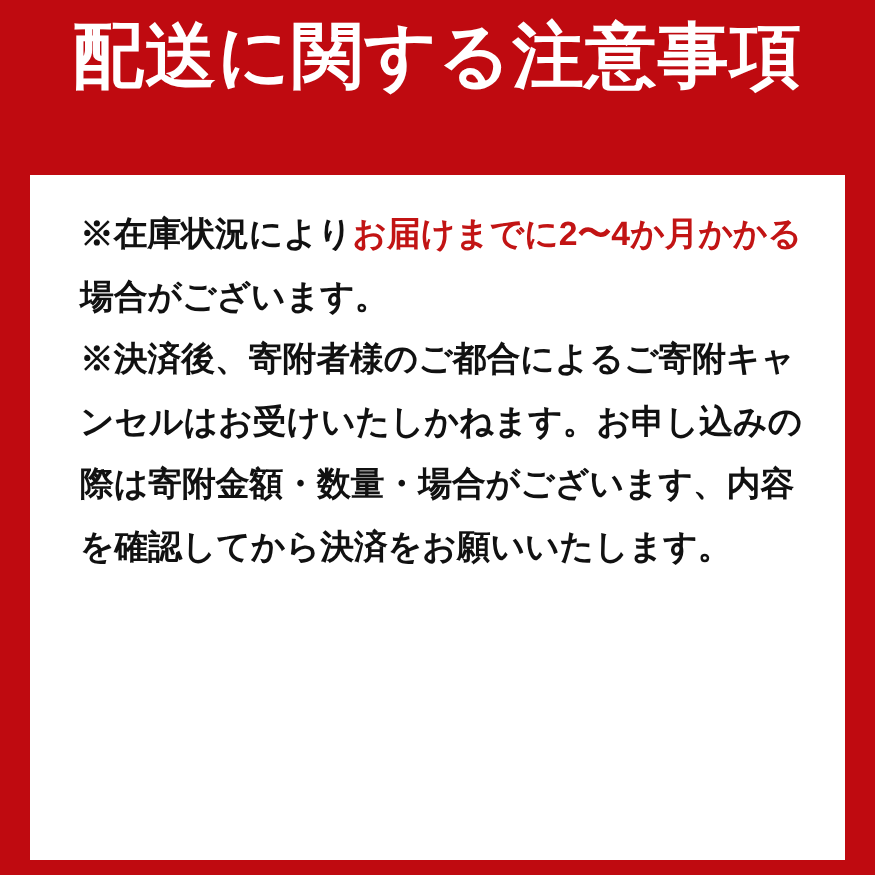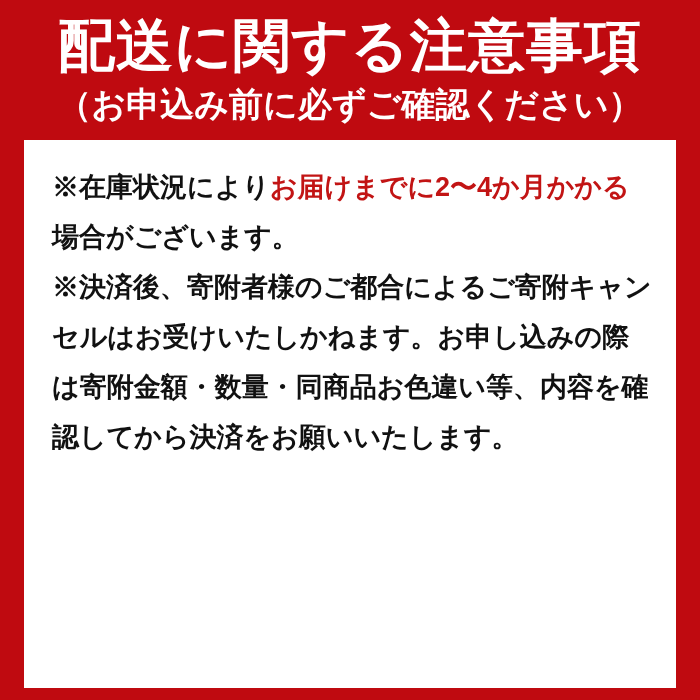--- a/index.html
+++ b/index.html
@@ -38,21 +38,21 @@
     font-weight: bold;
     line-height: 48px;
     white-space: nowrap;
   }
   .content {
     flex: 0 0 auto;
     margin: 0 24px;
     height: 548px;
     background: var(--content-bg, #ffffff);
     box-sizing: border-box;
-    padding: 22px 24px 0 28px;
+    padding: 22px 24px 0 40px;
     overflow: hidden;
   }
   .content p {
     margin: 0;
     font-size: 27px;
     font-weight: bold;
     line-height: 50px;
     color: var(--text-black, #111111);
     text-align: left;
   }
@@ -64,27 +64,26 @@
     background: var(--bg-red, #bf0a10);
   }
 </style>
 </head>
 <body>
 
 <div class="page">
 
   <div class="header">
     <div class="title">配送に関する注意事項</div>
-    <div class="subtitle">（お申込み前に必ずご確認ください）</div>
   </div>
 
   <div class="content">
 
     <p><span>※在庫状況により</span><span class="em">お届けまでに2〜4か月かかる</span><span>場合がございます。</span></p>
 
 
-    <p><span>※決済後、寄附者様のご都合によるご寄附キャンセルはお受けいたしかねます。お申し込みの際は寄附金額・数量・同商品お色違い等、内容を確認してから決済をお願いいたします。</span></p>
+    <p><span>※決済後、寄附者様のご都合によるご寄附キャンセルはお受けいたしかねます。お申し込みの際は寄附金額・数量・場合がございます、内容を確認してから決済をお願いいたします。</span></p>
 
   </div>
 
   <div class="bottom-strip"></div>
 
 </div>
 
 </body></html>

